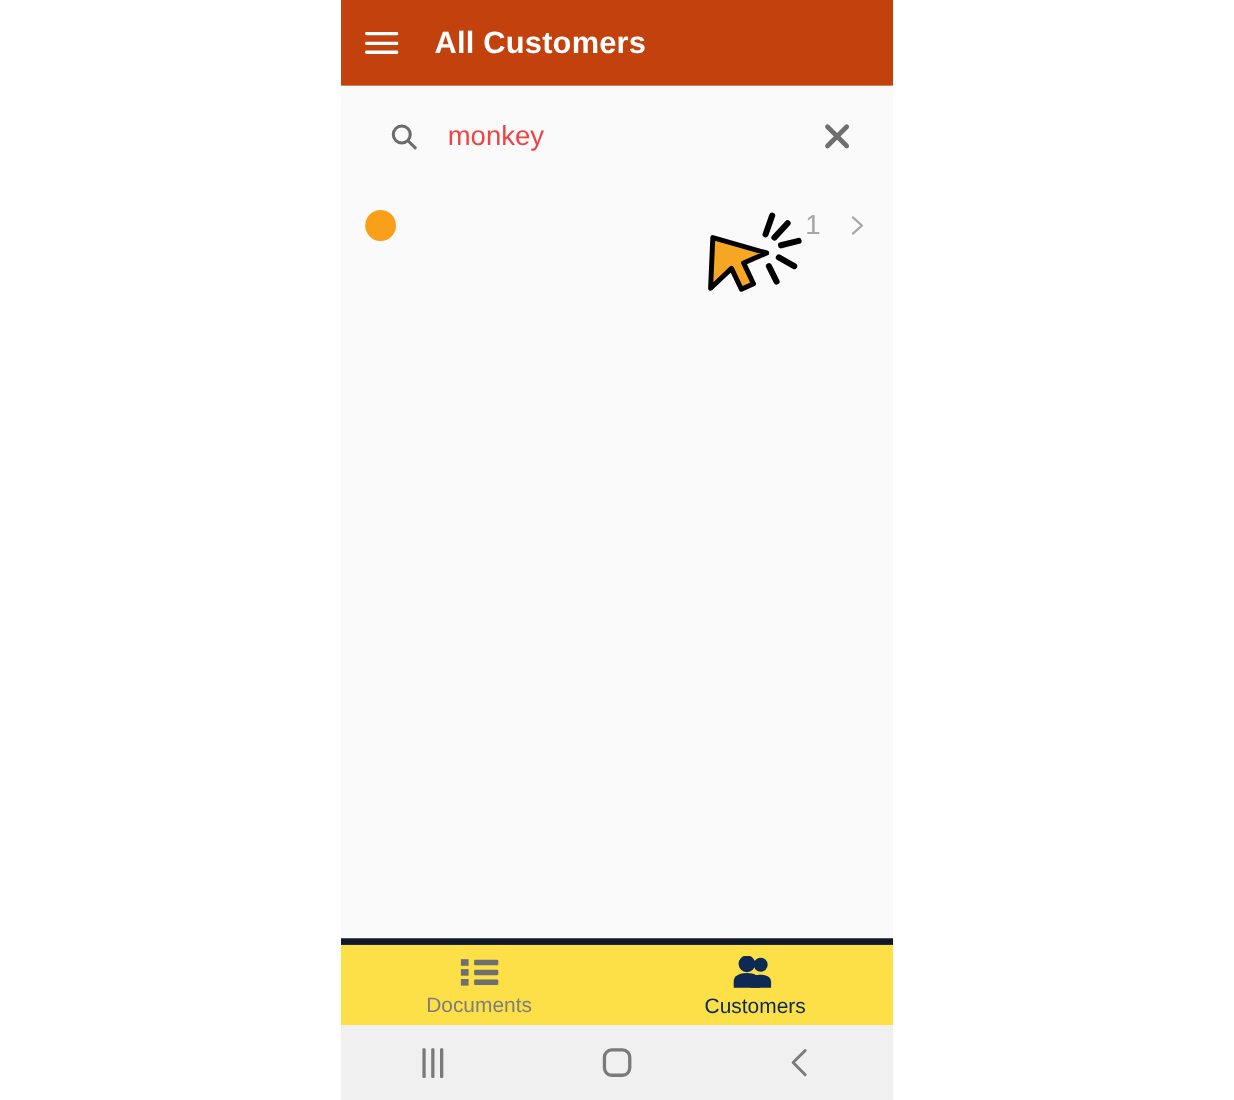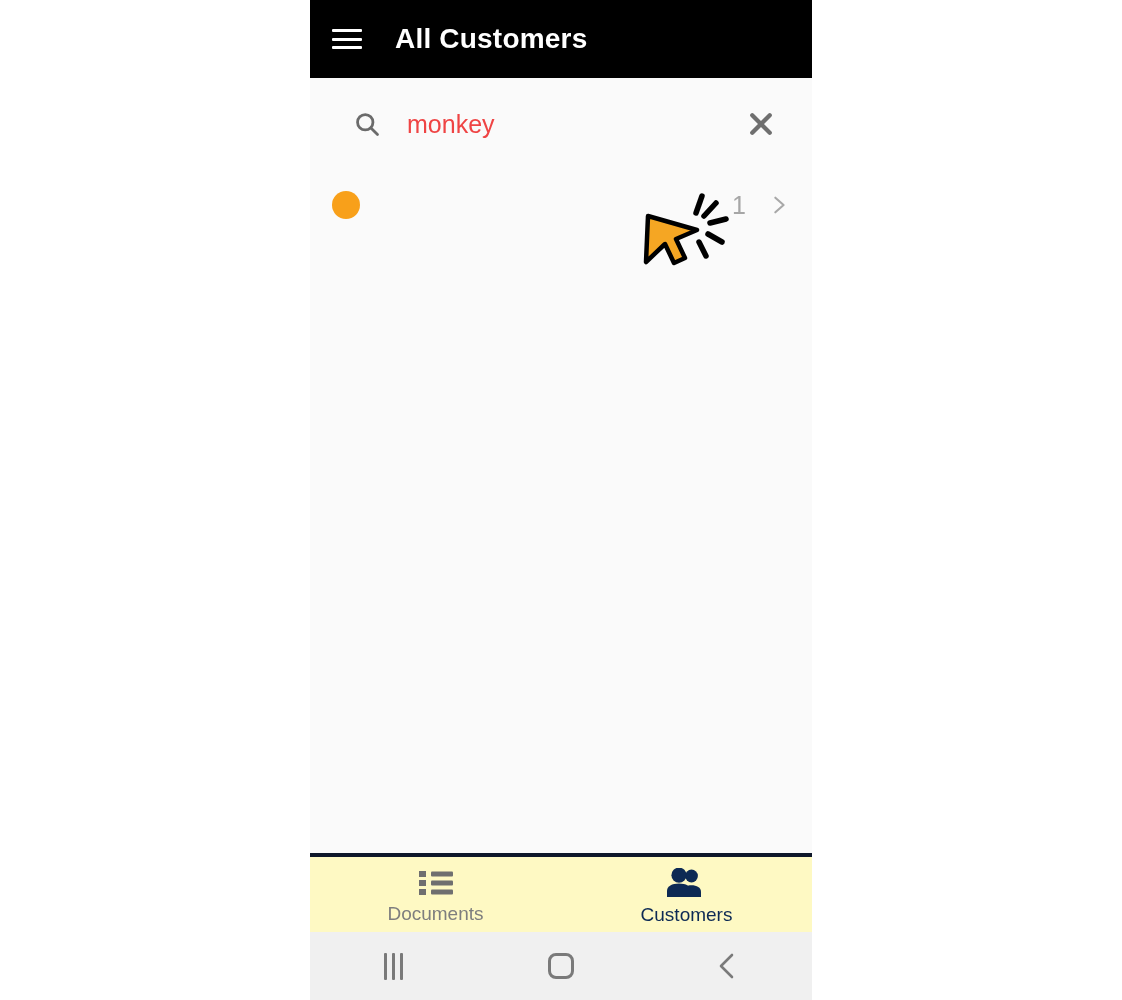--- a/index.html
+++ b/index.html
@@ -29,21 +29,21 @@
     background: #fafafa;
     overflow: hidden;
   }
 
   
   .appbar {
     position: absolute;
     left: 0; top: 0;
     width: 502px;
     height: 78px;
-    background: #000000;
+    background: #c2410c;
     display: flex;
     align-items: center;
   }
   .hamburger {
     width: 34px;
     height: 26px;
     margin-left: 22px;
     display: flex;
     flex-direction: column;
     justify-content: space-between;
@@ -155,22 +155,22 @@
     flex: 0 0 auto;
   }
 
   
   .tabbar {
     position: absolute;
     left: 0;
     top: 853px;
     width: 502px;
     height: 79px;
-    background: #fef9c3;
-    border-top: 4px solid #0f172a;
+    background: #fde047;
+    border-top: 6px solid #0f172a;
     display: flex;
   }
   .tab {
     flex: 1 1 50%;
     display: flex;
     flex-direction: column;
     align-items: center;
     justify-content: center;
     gap: 6px;
     cursor: pointer;

